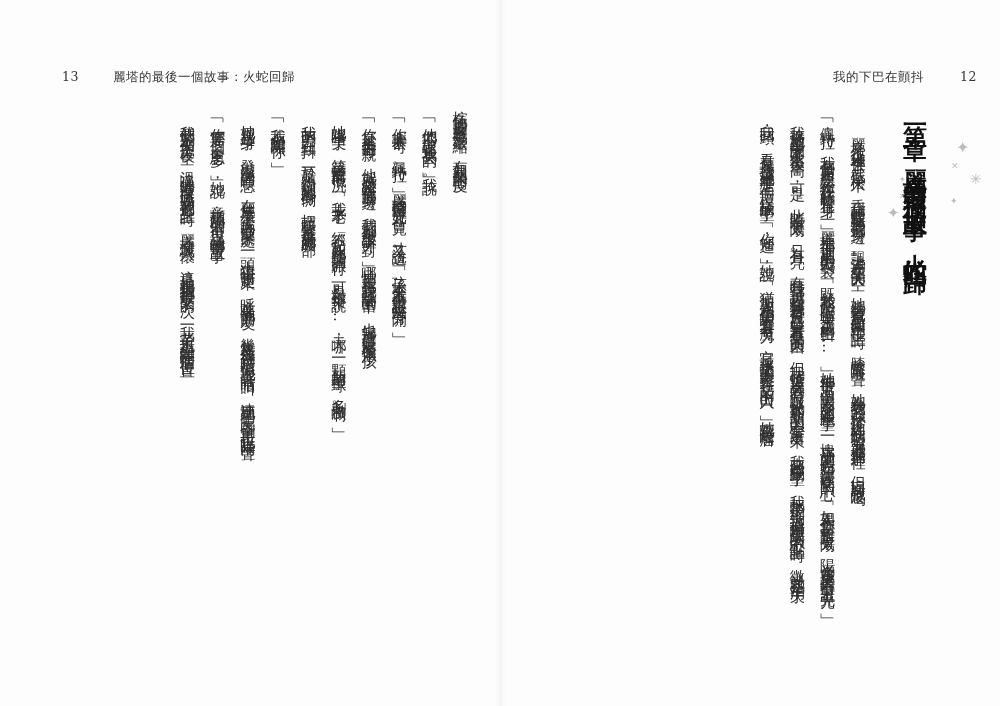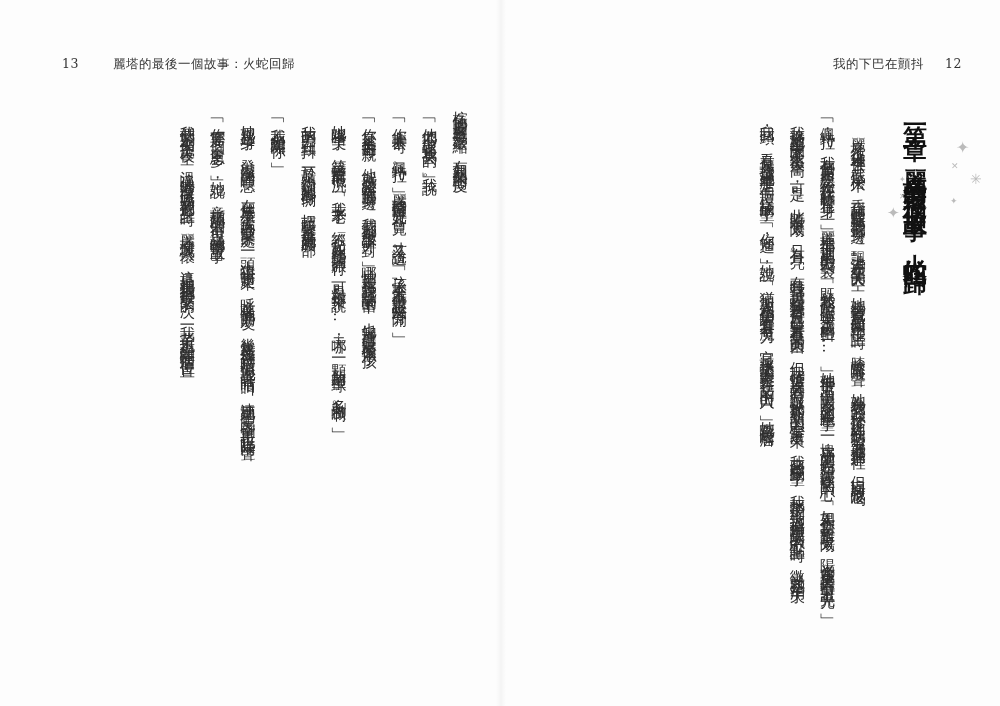--- a/index.html
+++ b/index.html
@@ -9,27 +9,27 @@
     font-family:"DejaVu Serif","Liberation Serif",serif;
     color:#2a2a2a;
     position:relative;
   }
   .spread { position:absolute; inset:0; }
   .gutter {
     position:absolute; left:496px; top:0; width:10px; height:706px;
     background:linear-gradient(to right, rgba(0,0,0,0) 0%, rgba(0,0,0,0.035) 50%, rgba(0,0,0,0) 100%);
   }
   .running-head {
-    position:absolute; top:56px; font-size:12.5px; color:#333;
+    position:absolute; top:69px; font-size:12.5px; color:#333;
     letter-spacing:0.5px; white-space:nowrap;
   }
   .rh-left { left:62px; }
   .rh-left .pn { margin-right:34px; }
   .rh-right { left:833px; }
-  .rh-right .pn { margin-left:21px; }
+  .rh-right .pn { margin-left:36px; }
 
   .page-body {
     position:absolute; top:98px; height:590px;
     writing-mode:vertical-rl;
     font-size:15.2px; line-height:30.3px; letter-spacing:3.1px;
     color:#2e2e2e;
   }
   .right-page-body { left:548px; width:325px; }
   .left-page-body  { left:45px;  width:430px; }
   .page-body p { margin:0; text-indent:1em; }

